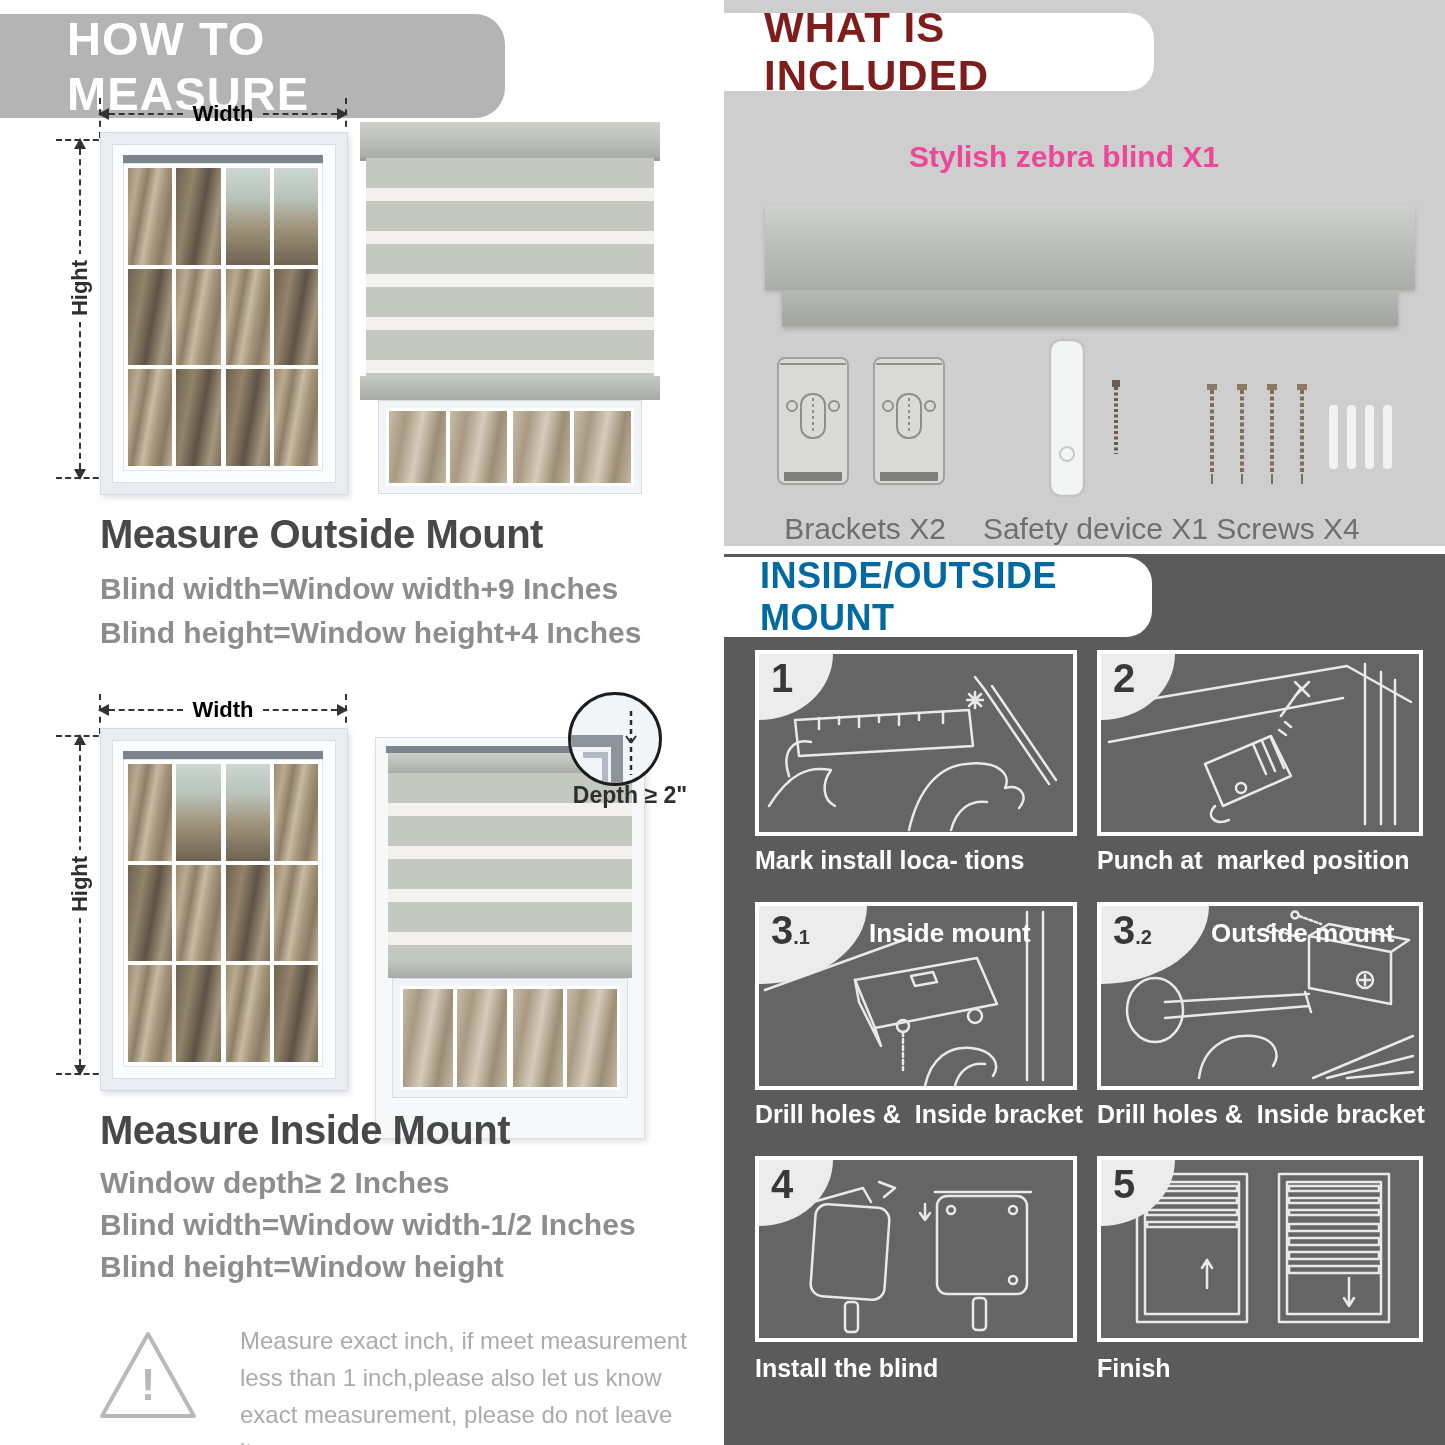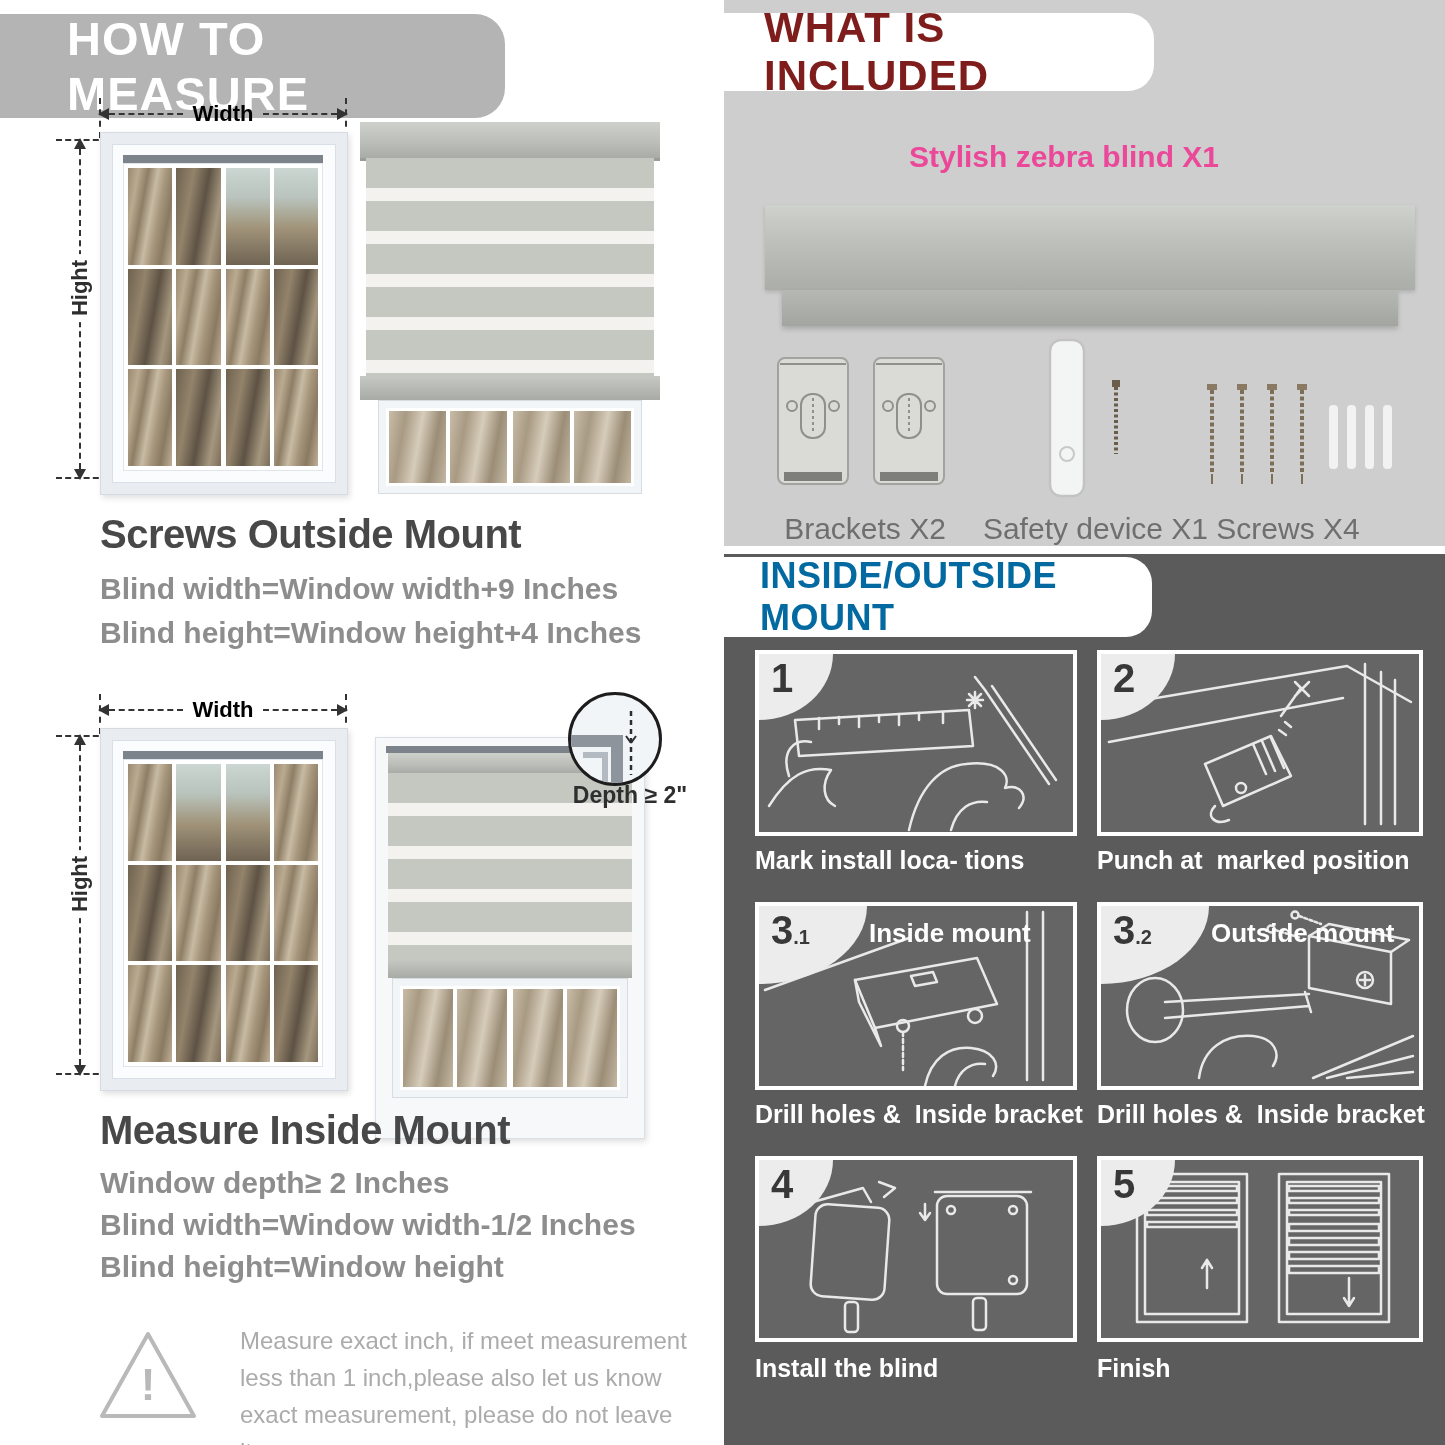--- a/index.html
+++ b/index.html
@@ -153,21 +153,21 @@
           <div></div>
         </div>
       <div class="pane">
           <div></div>
           <div></div>
         </div>
     </div>
   </div>
 </div>
 
-<div class="abs h2-left" style="left:100px;top:512px;">Screws Outside Mount</div>
+<div class="abs h2-left" style="left:100px;top:512px;">Measure Outside Mount</div>
 <div class="abs line-left" style="left:100px;top:572px;">Blind width=Window width+9 Inches</div>
 <div class="abs line-left" style="left:100px;top:616px;">Blind height=Window height+4 Inches</div>
 
 <div class="abs harrow" style="left:98px;top:698px;width:250px;">
   <div class="ah-l"></div>
     <div class="dash"></div>
   <span class="lab">Width</span>
   <div class="dash"></div>
     <div class="ah-r"></div>
 </div>

